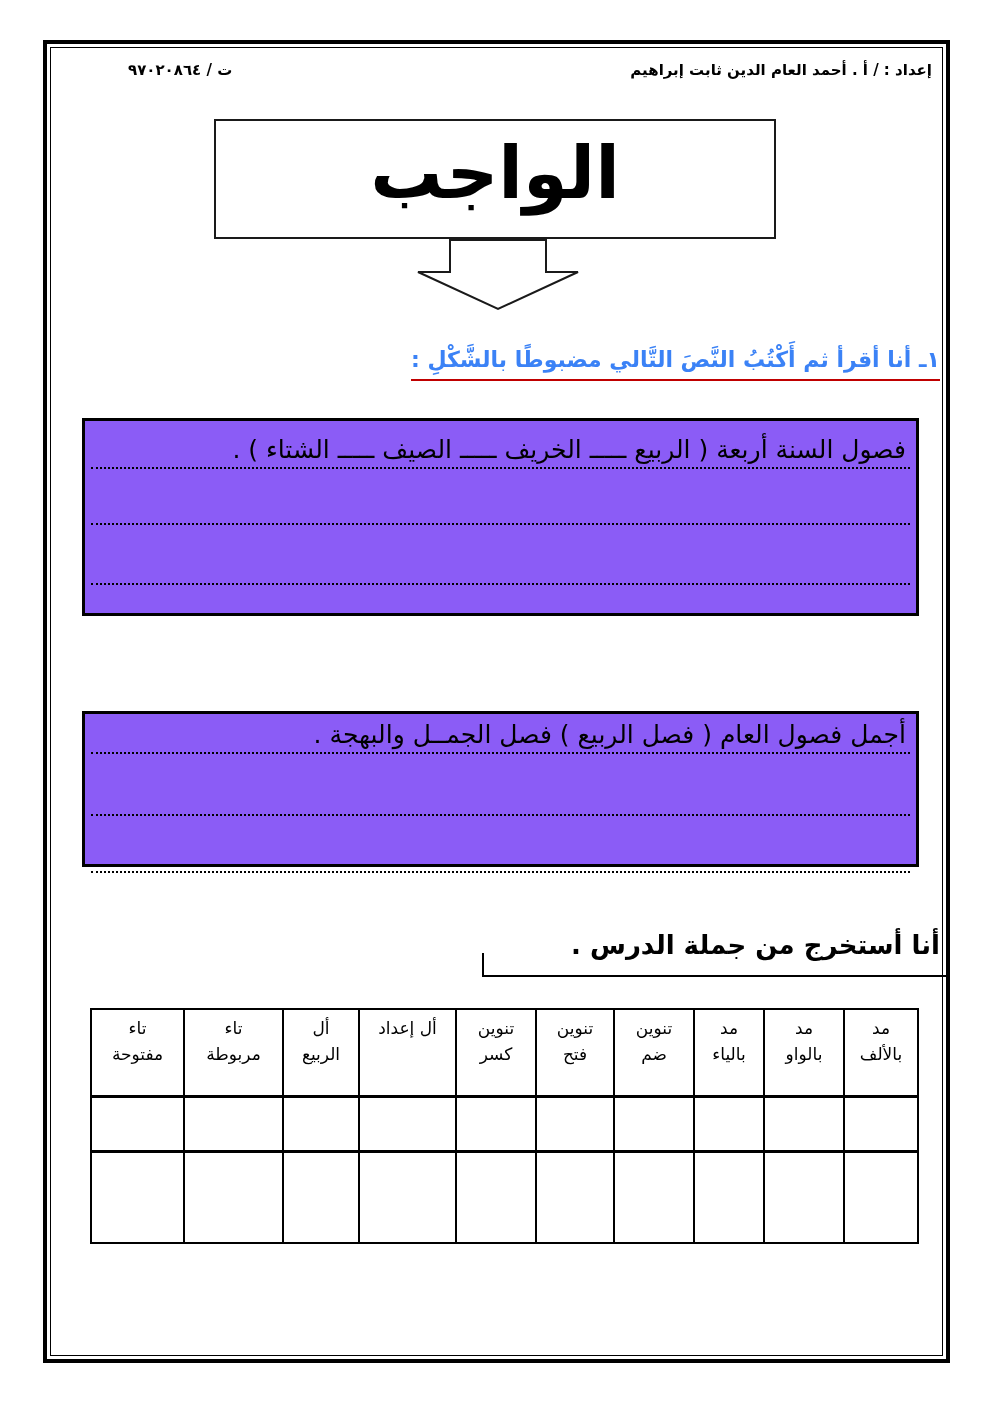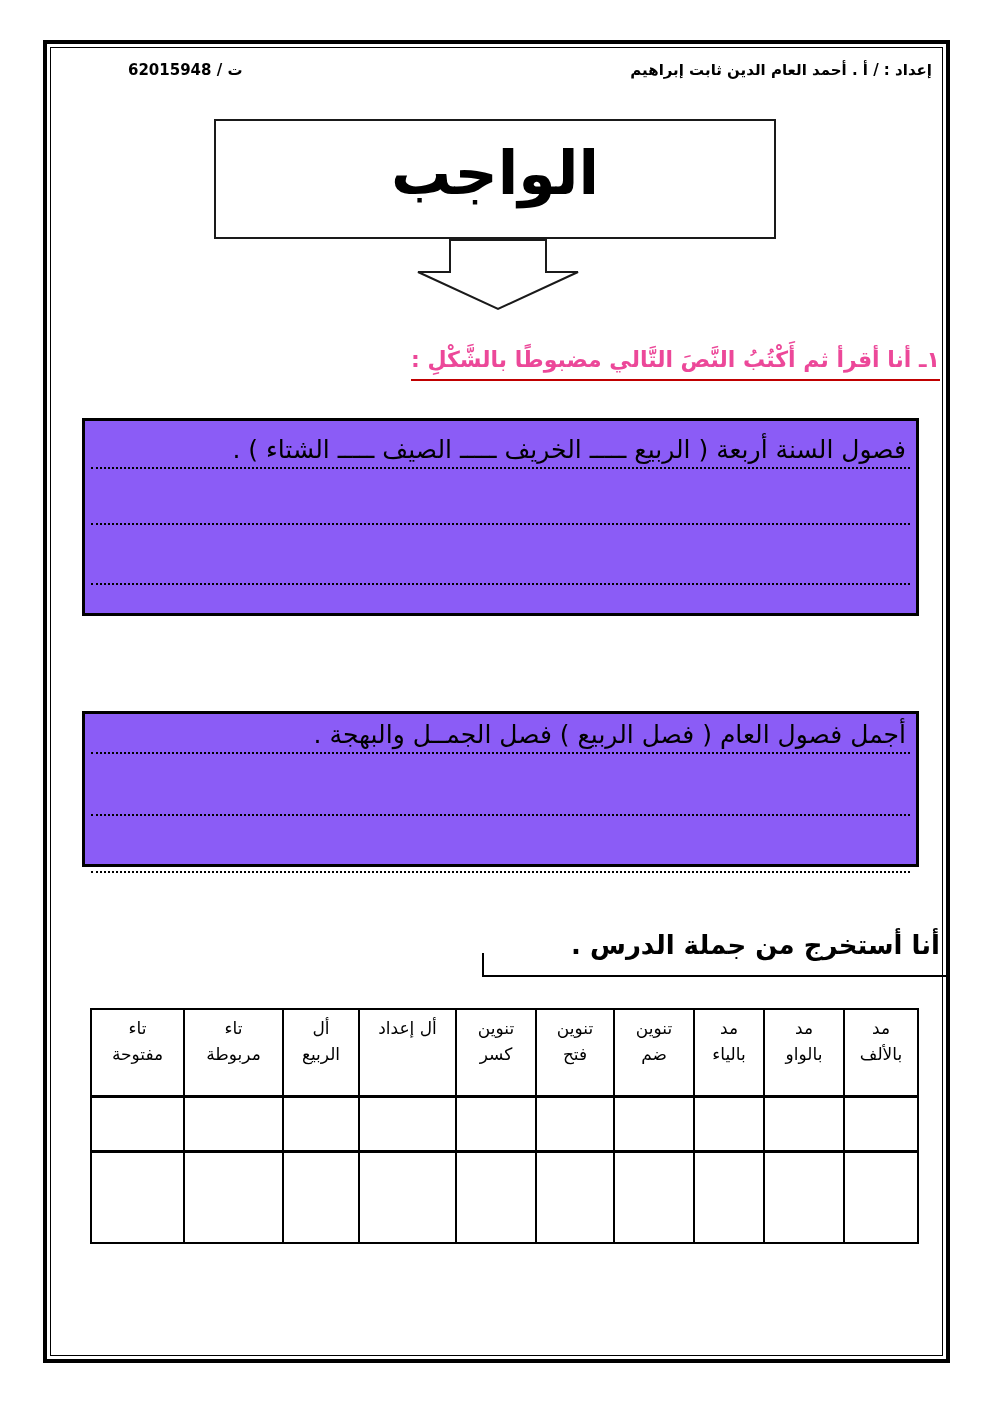--- a/index.html
+++ b/index.html
@@ -22,27 +22,27 @@
   }
   .hdr-left {
     position:absolute; top:61px; left:128px; direction:rtl;
     font-size:15px; font-weight:bold; white-space:nowrap;
   }
   .title-box {
     position:absolute; left:214px; top:119px; width:562px; height:120px;
     border:2.5px solid #1a1a1a; display:flex; align-items:center; justify-content:center;
   }
   .title-box .title {
-    font-size:60px; font-weight:bold; line-height:1; direction:rtl;
+    font-size:72px; font-weight:bold; line-height:1; direction:rtl;
     transform:translateY(-6px);
   }
   .arrow-wrap { position:absolute; left:410px; top:239px; width:180px; height:74px; }
   .red-line {
     position:absolute; right:52px; top:347px; direction:rtl; text-align:right;
-    color:#ec4899; font-size:22px; font-weight:bold; white-space:nowrap;
+    color:#3b82f6; font-size:22px; font-weight:bold; white-space:nowrap;
     padding-bottom:7px; border-bottom:2.5px solid #C00000;
   }
   .tbox {
     position:absolute; left:82px; width:837px; height:198px;
     border:3px solid #000; background:#8b5cf6;
   }
   .tbox.b1 { top:418px; }
   .tbox.b2 { top:711px; height:156px; }
   .dotline {
     position:absolute; left:6px; right:6px; height:0;
@@ -83,21 +83,21 @@
 </style>
 </head>
 <body>
 
 <div class="page">
 
   <div class="frame-outer"></div>
   <div class="frame-inner"></div>
 
   <div class="hdr-right">إعداد : / أ . أحمد العام الدين ثابت إبراهيم</div>
-  <div class="hdr-left">ت / 62015948</div>
+  <div class="hdr-left">ت / ٩٧٠٢٠٨٦٤</div>
 
   <div class="title-box">
     <span class="title">الواجب</span>
   </div>
 
   <div class="arrow-wrap">
     <svg width="180" height="74" viewBox="0 0 180 74">
       <polygon points="40,1 40,33 8,33 88,70 168,33 136,33 136,1" fill="#ffffff" stroke="#1a1a1a" stroke-width="2" stroke-linejoin="miter"></polygon>
     </svg>
   </div>

